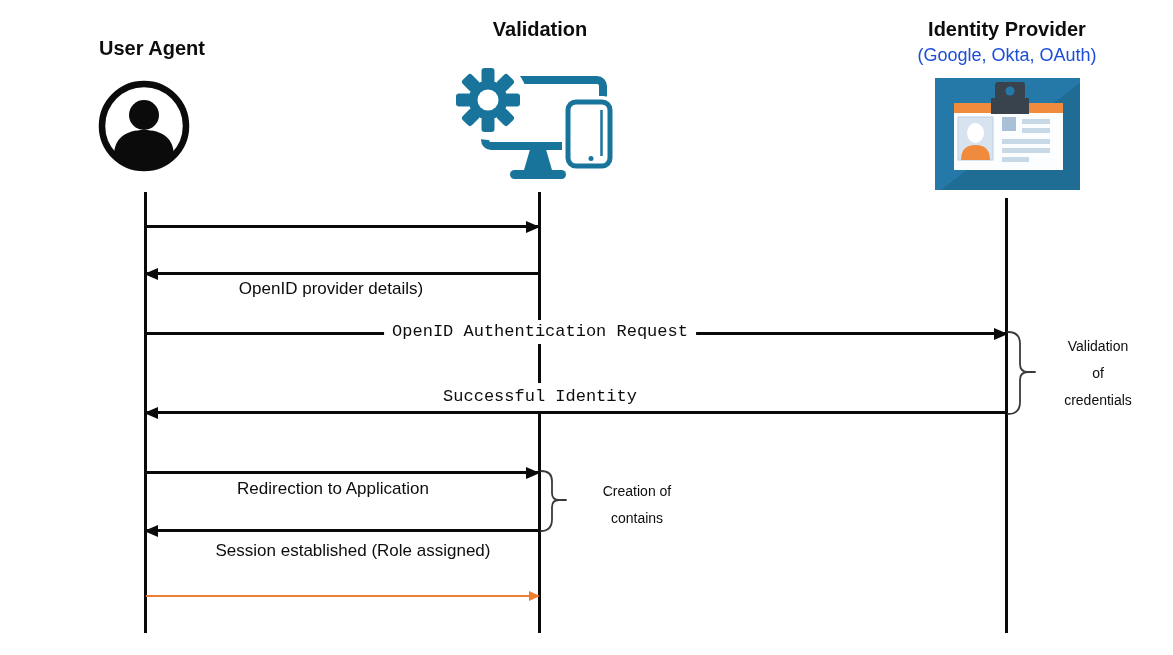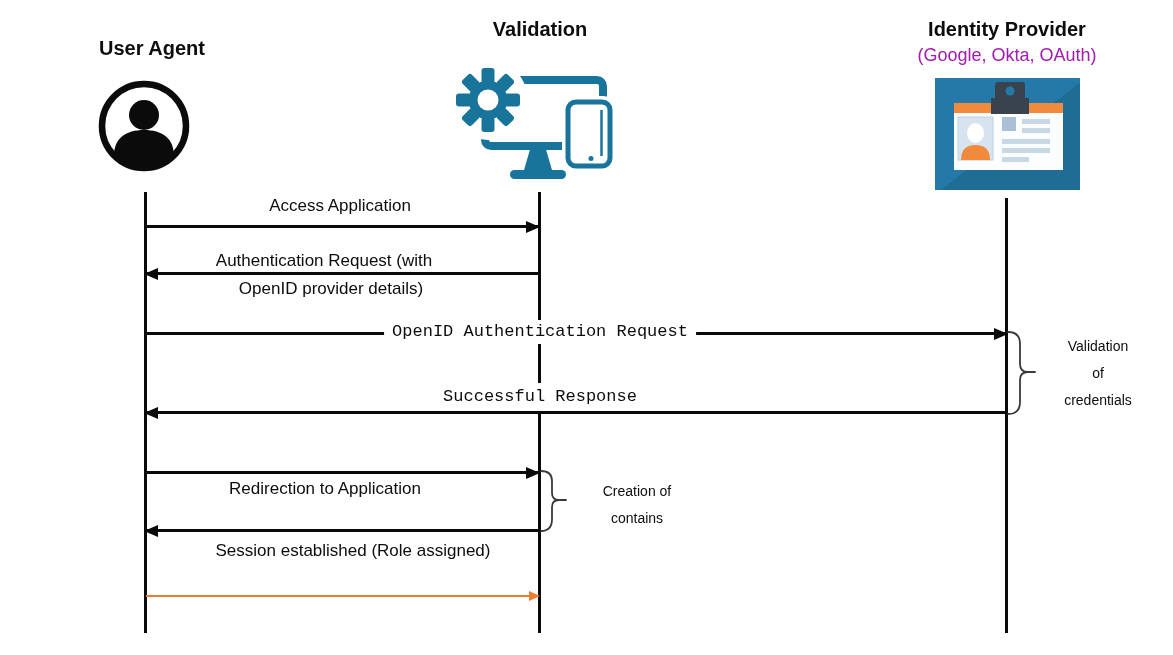--- a/index.html
+++ b/index.html
@@ -2,21 +2,21 @@
 <html><head>
 <meta charset="utf-8">
 <style>
   html,body{margin:0;padding:0;background:#fff;}
   .stage{position:relative;width:1173px;height:655px;background:#ffffff;
          font-family:"Liberation Sans",sans-serif;color:#0d0d0d;overflow:hidden;}
   .abs{position:absolute;}
   .actor-title{position:absolute;transform:translateX(-50%);font-weight:bold;
                font-size:20px;white-space:nowrap;}
   .actor-sub{position:absolute;transform:translateX(-50%);font-size:18px;
-             color:#a21caf;white-space:nowrap;}
+             color:#1d4ed8;white-space:nowrap;}
   .lifeline{position:absolute;width:3px;background:#0a0a0a;z-index:1;}
   .msg-line{position:absolute;height:3px;background:#0a0a0a;z-index:2;}
   .msg-line.orange{height:2px;background:#ED7D31;}
   .to-right::after{content:"";position:absolute;right:-2px;top:50%;
      transform:translateY(-50%);width:0;height:0;
      border-left:14px solid #0a0a0a;border-top:6.5px solid transparent;
      border-bottom:6.5px solid transparent;}
   .to-left::before{content:"";position:absolute;left:-2px;top:50%;
      transform:translateY(-50%);width:0;height:0;
      border-right:14px solid #0a0a0a;border-top:6.5px solid transparent;
@@ -101,28 +101,26 @@
   <div class="lifeline" style="left:1005px;top:198px;height:435px"></div>
 
   <div class="msg-line to-right" style="left:146px;top:225px;width:392px"></div>
   <div class="msg-line to-left" style="left:146px;top:272px;width:392px"></div>
   <div class="msg-line to-right" style="left:146px;top:332px;width:860px"></div>
   <div class="msg-line to-left" style="left:146px;top:411px;width:860px"></div>
   <div class="msg-line to-right" style="left:146px;top:471px;width:392px"></div>
   <div class="msg-line to-left" style="left:146px;top:529px;width:392px"></div>
   <div class="msg-line orange to-right" style="left:146px;top:595px;width:392px"></div>
 
-  <div class="msg-label" style="left:340px;top:195px">Access Application</div>
-  <div class="msg-label" style="left:324px;top:250px">Authentication Request (with</div>
   <div class="msg-label" style="left:331px;top:278px">OpenID provider details)</div>
   <div class="msg-label bg-white" style="left:540px;top:320px">OpenID Authentication Request</div>
   <div class="msg-label bg-white two-line" style="left:540px;top:383px">
-    <div>Successful Response</div>
+    <div>Successful Identity</div>
   </div>
-  <div class="msg-label" style="left:325px;top:478px">Redirection to Application</div>
+  <div class="msg-label" style="left:333px;top:478px">Redirection to Application</div>
   <div class="msg-label" style="left:353px;top:540px">Session established (Role assigned)</div>
 
   <svg class="brace" style="left:1006px;top:330px" width="34" height="86" viewBox="0 0 34 86">
     <path d="M2,2 Q14,2 14,14 L14,34 Q14,42 22,42 Q14,42 14,50 L14,72 Q14,84 2,84 M22,42 L29,42" fill="none" stroke="#3a3a3a" stroke-width="1.8" stroke-linecap="round"></path>
   </svg>
   <div class="side-label" style="left:1098px;top:333px">
     <div>Validation</div>
     <div>of</div>
     <div>credentials</div>
   </div>

